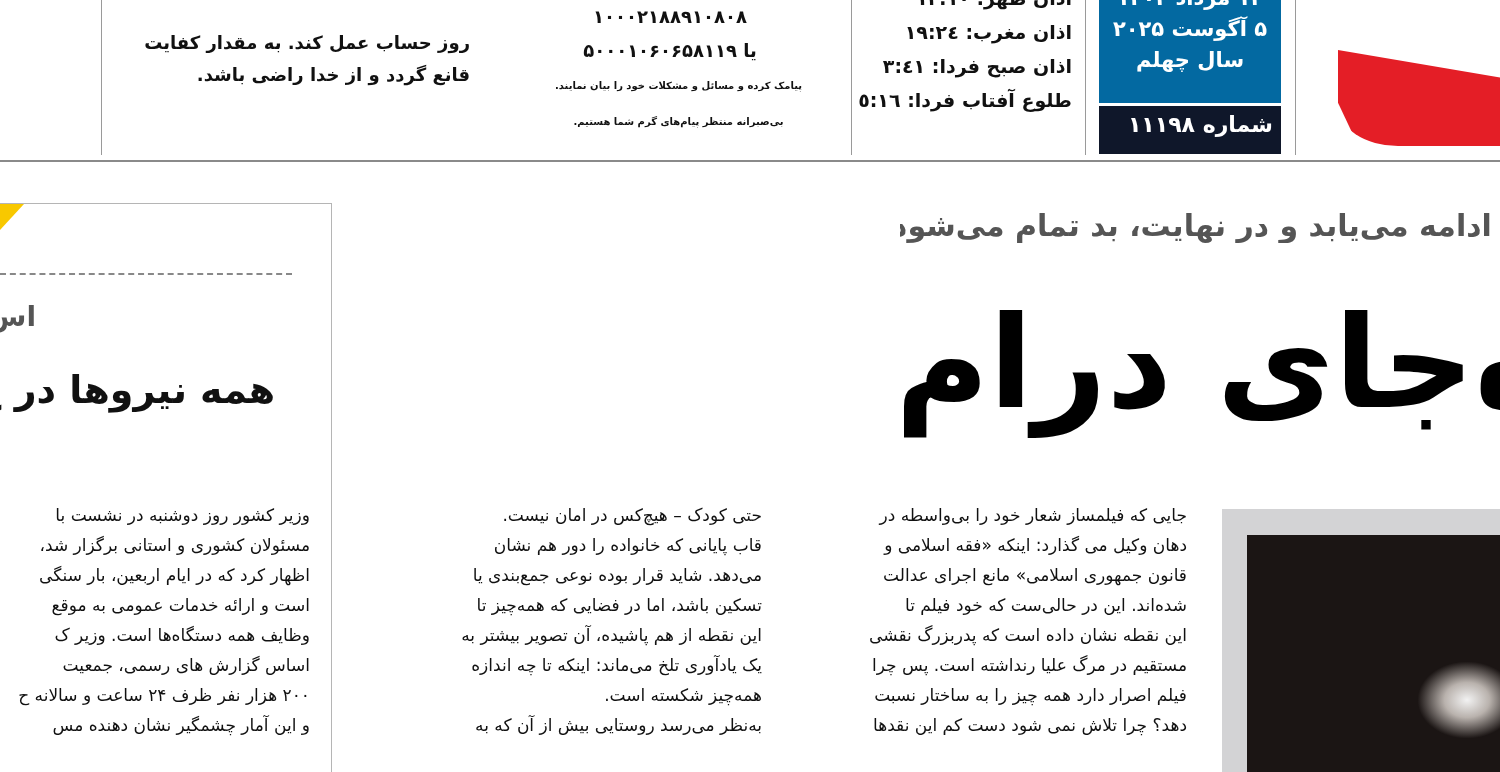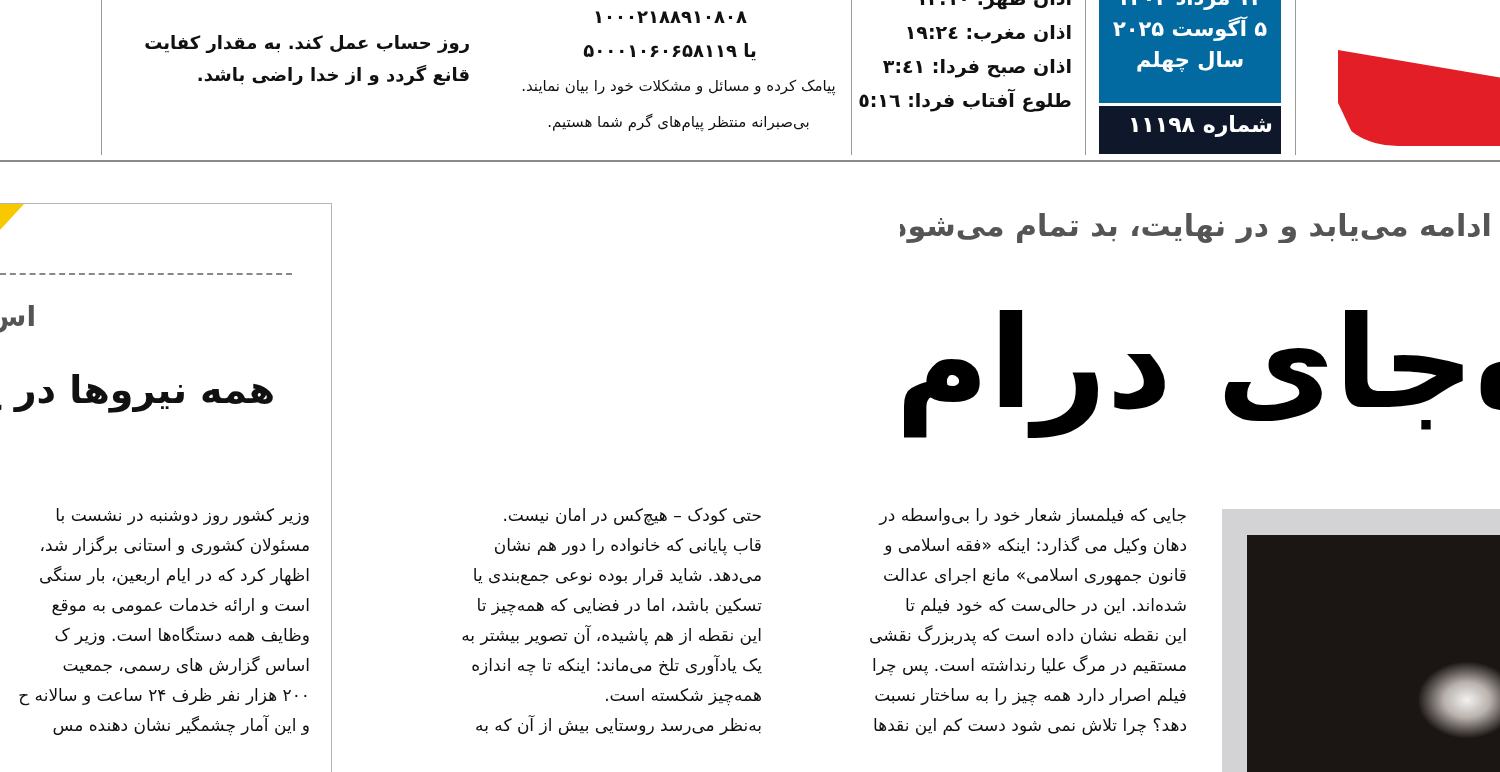--- a/index.html
+++ b/index.html
@@ -22,21 +22,21 @@
   .issue-box { position: absolute; left: 1099px; top: 106px; width: 182px; height: 48px; background: #0f172a;
                color: #fff; direction: rtl; text-align: right; padding: 6px 8px; font-size: 22px; font-weight: bold; }
 
   .prayer { position: absolute; left: 855px; top: 0; width: 225px; height: 155px; direction: rtl; text-align: right; }
   .prayer .row { font-size: 19px; line-height: 34px; font-weight: bold; white-space: nowrap; padding-right: 8px; }
   .prayer .row.partial { margin-top: -19px; }
 
   .sms { position: absolute; left: 495px; top: 0; width: 350px; height: 155px; direction: rtl; text-align: center; }
   .sms .num { font-size: 18px; font-weight: bold; line-height: 34px; }
   .sms .num.first { }
-  .sms .msg { font-size: 15px; font-weight: normal; line-height: 36px; white-space: nowrap; margin-left: 17px; }
+  .sms .msg { font-size: 10px; font-weight: bold; line-height: 36px; white-space: nowrap; margin-left: 17px; }
 
   .quote { position: absolute; left: 110px; top: 0; width: 360px; direction: rtl; text-align: right; margin-top: 27px; }
   .quote .ln { font-size: 18px; font-weight: bold; line-height: 32px; white-space: nowrap; }
 
   
   .kicker { position: absolute; left: 900px; top: 208px; width: 620px; direction: rtl; text-align: right;
             font-size: 30px; font-weight: bold; color: #555; white-space: nowrap; overflow: hidden; }
   .headline { position: absolute; left: 930px; top: 268px; width: 620px; direction: rtl; text-align: right;
               font-size: 128px; font-weight: bold; color: #000; white-space: nowrap; line-height: 190px;
               letter-spacing: -2px; }

